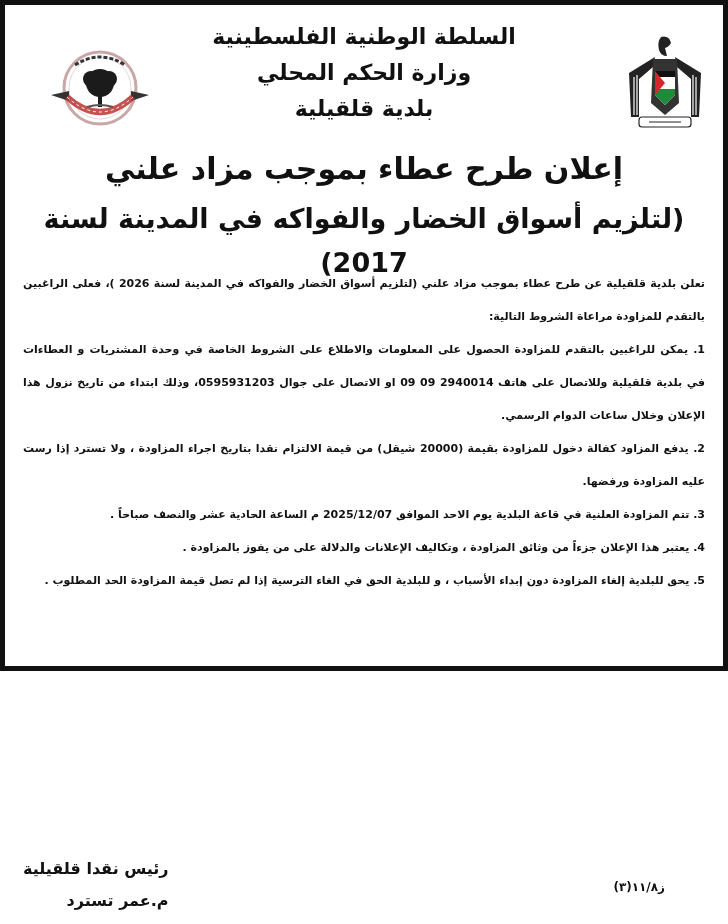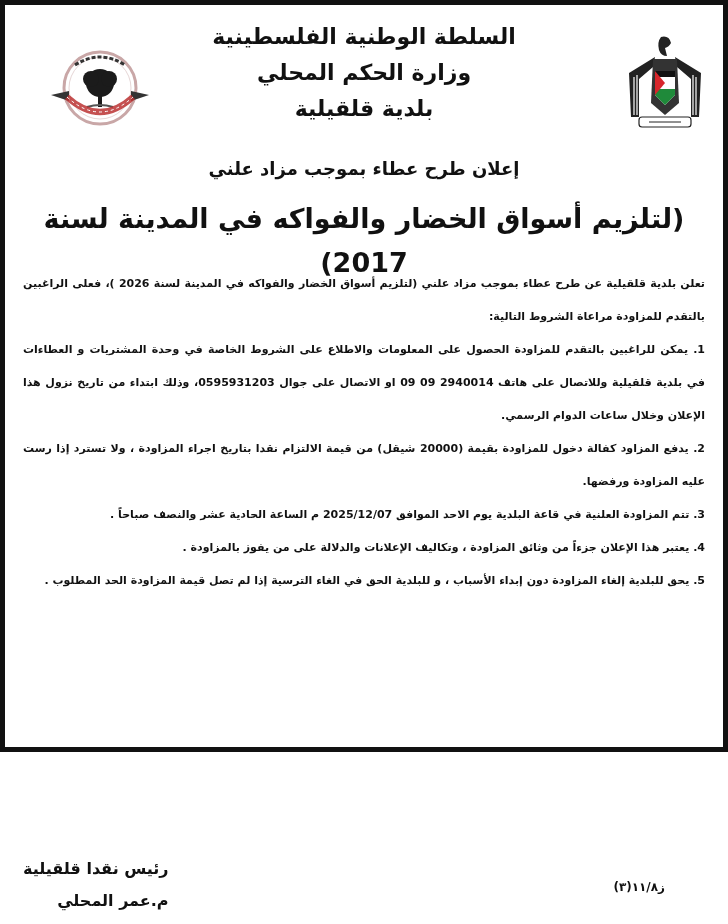--- a/index.html
+++ b/index.html
@@ -1,37 +1,37 @@
 <!DOCTYPE html>
 <html lang="ar" dir="rtl"><head>
 <meta charset="utf-8">
 <style>
   html, body { margin: 0; padding: 0; background: #ffffff; }
   body { width: 728px; height: 924px; overflow: hidden; }
   .frame {
     position: absolute; left: 0; top: 0;
-    width: 728px; height: 752px;
+    width: 728px; height: 671px;
     box-sizing: border-box;
     border: 5px solid #111111;
     background: #ffffff;
     font-family: "DejaVu Sans", sans-serif;
     color: #111111;
   }
   .header { position: absolute; left: 0; right: 0; top: 14px; height: 110px; }
   .header-titles {
     position: absolute; left: 160px; right: 160px; top: 0;
     text-align: center; font-weight: bold;
   }
   .header-titles div { font-size: 22px; line-height: 36px; }
   .logo-right { position: absolute; right: 18px; top: 14px; width: 80px; height: 98px; }
   .logo-left { position: absolute; left: 40px; top: 26px; width: 110px; height: 86px; }
 
   .title1 {
     position: absolute; left: 0; right: 0; top: 142px;
-    text-align: center; font-weight: bold; font-size: 18px; line-height: 44px;
+    text-align: center; font-weight: bold; font-size: 30px; line-height: 44px;
   }
   .title2 {
     position: absolute; left: 0; right: 0; top: 192px;
     text-align: center; font-weight: bold; font-size: 27px; line-height: 44px;
   }
   .body-text {
     position: absolute; left: 18px; right: 18px; top: 262px;
     font-weight: bold; font-size: 11px; line-height: 33px;
     text-align: justify; text-align-last: right;
   }
@@ -133,17 +133,17 @@
     <p class="clause">
       <span>5.</span>
       <span>يحق للبلدية إلغاء المزاودة دون إبداء الأسباب ، و للبلدية الحق في الغاء الترسية إذا لم تصل قيمة المزاودة الحد المطلوب .</span>
     </p>
   </div>
 
   <div class="footer">
     <div class="reference">ز۱۱/۸(۳)</div>
     <div class="signature">
       <div>رئيس نقدا قلقيلية</div>
-      <div>م.عمر المحلي</div>
+      <div>م.عمر تسترد</div>
     </div>
   </div>
 
 </div>
 
 </body></html>

